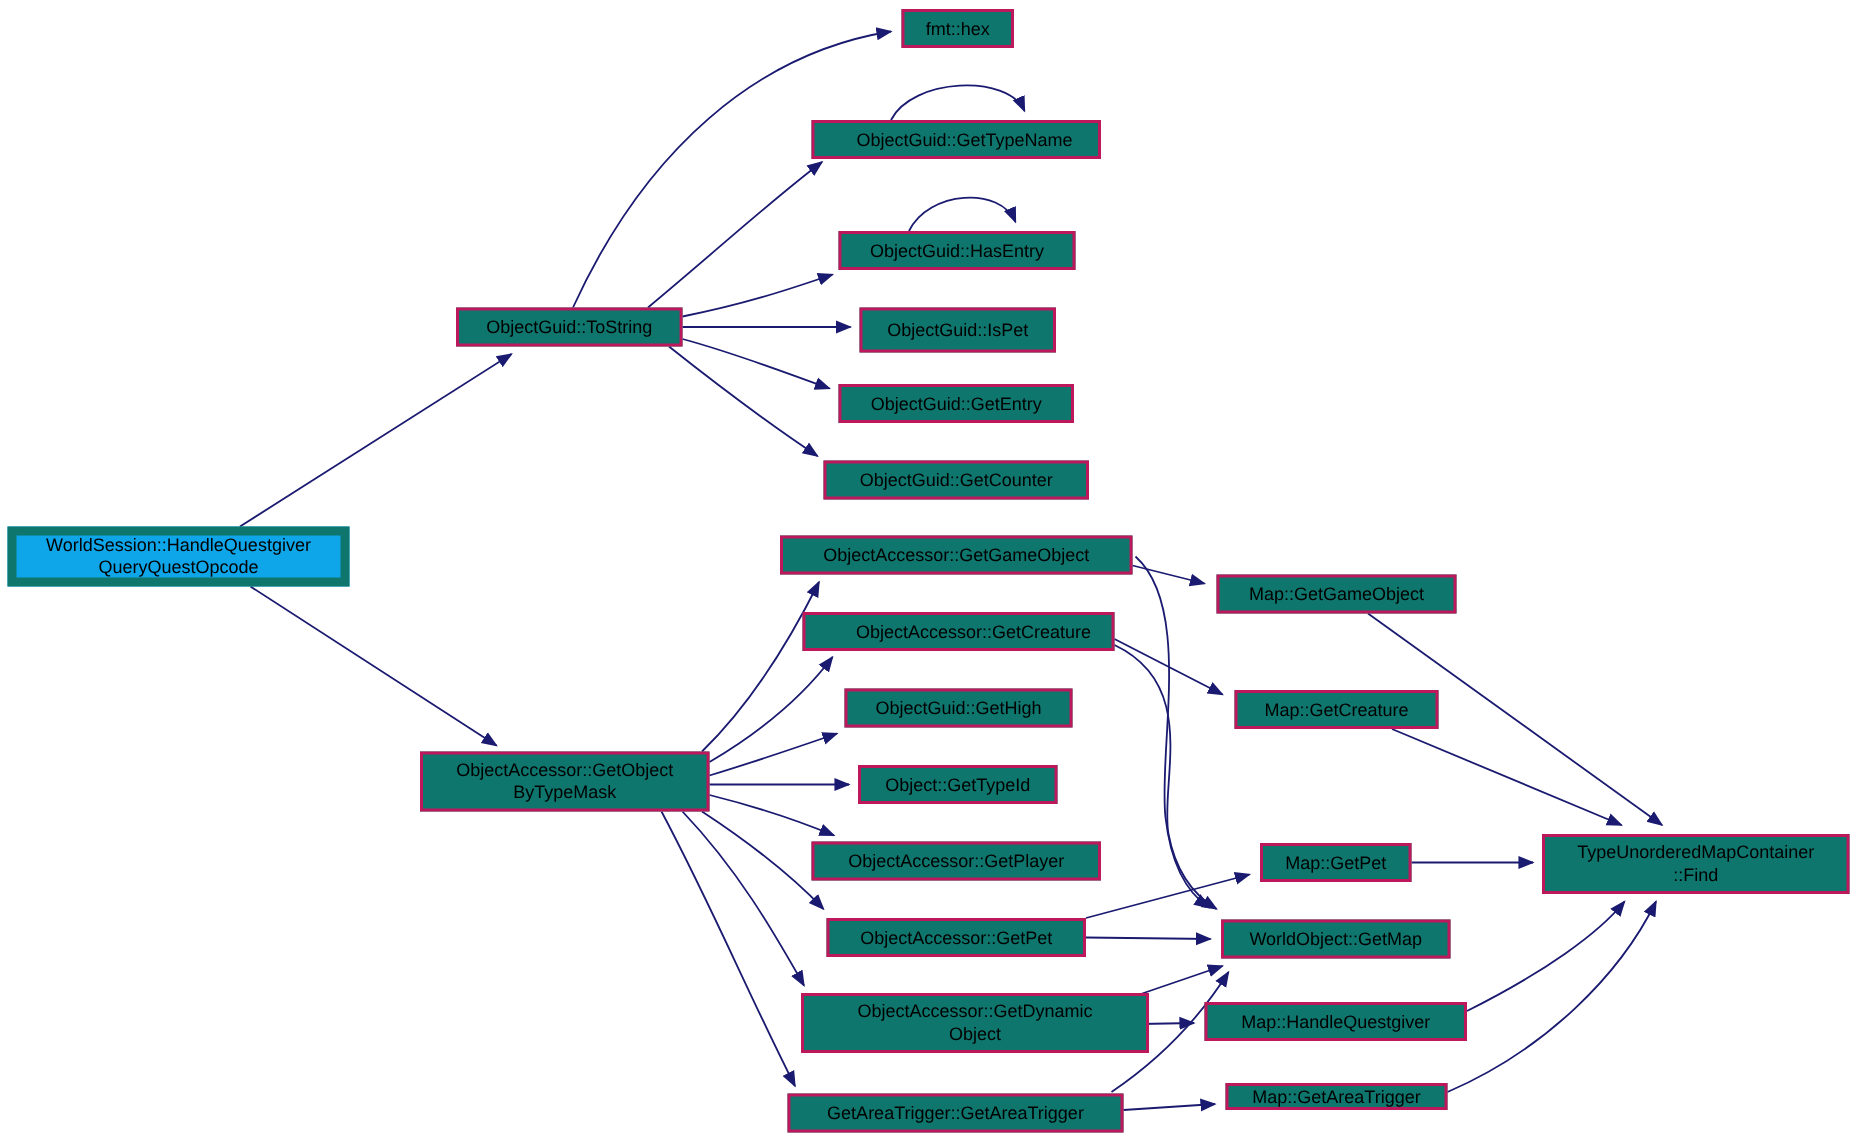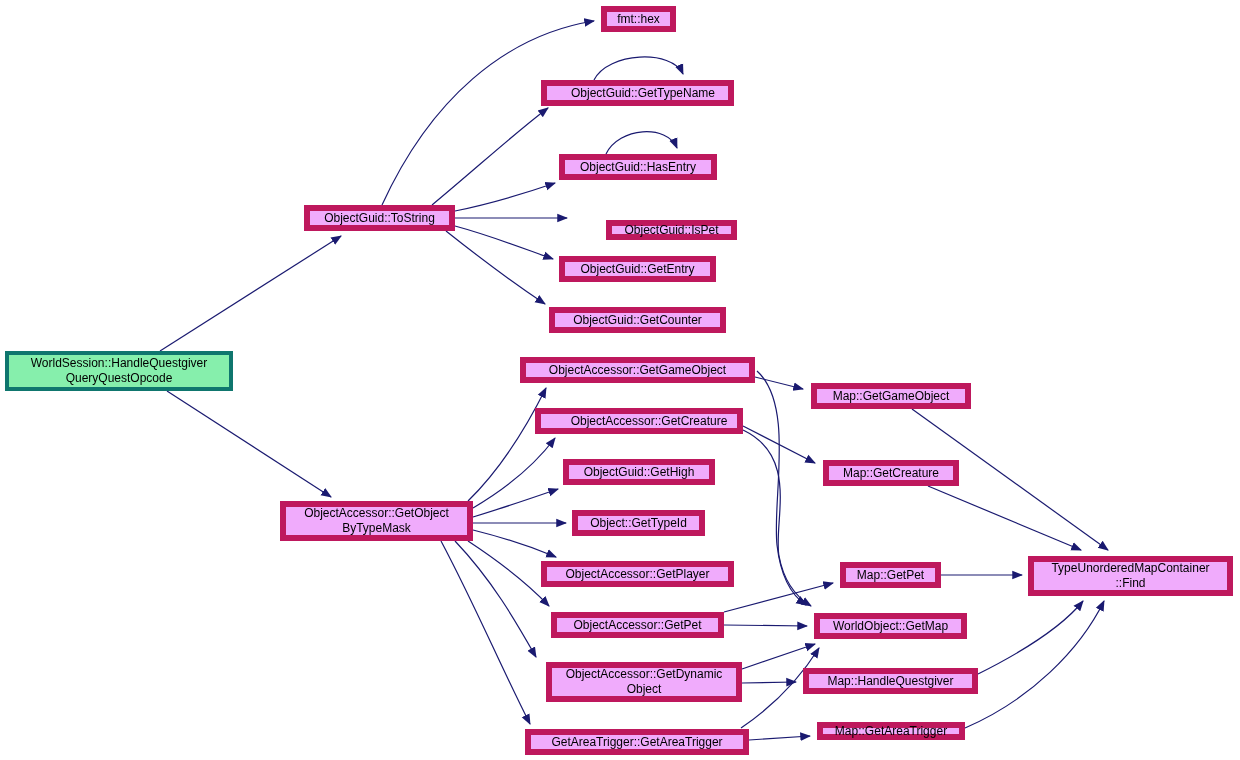--- a/index.html
+++ b/index.html
@@ -7,31 +7,31 @@
     position:relative;
     width:1240px;height:760px;
     background:#ffffff;
     font-family:"Liberation Sans", sans-serif;
     overflow:hidden;
   }
   .edges{position:absolute;left:0;top:0;width:1240px;height:760px;}
   .node{
     position:absolute;
     box-sizing:border-box;
-    background:#f0abfc;
-    border:6px solid #be185d;
+    background:#0f766e;
+    border:2px solid #be185d;
     display:flex;align-items:center;justify-content:center;
     text-align:center;
     font-size:12px;line-height:1.25;color:#000000;
     white-space:pre-line;
     cursor:pointer;
   }
   .node.root{
-    background:#86efac;
-    border:4px solid #0f766e;
+    background:#0ea5e9;
+    border:6px solid #0f766e;
     cursor:default;
   }
 </style>
 </head>
 <body>
 
 <div class="canvas">
   <svg class="edges" id="edges-svg" width="1240" height="760" viewBox="0 0 1240 760" xmlns="http://www.w3.org/2000/svg">
       <defs>
         <marker id="arrow" viewBox="0 0 10 10" refX="9" refY="5" markerWidth="9" markerHeight="9" orient="auto">
@@ -72,32 +72,32 @@
       <path d="M 978,674 C 1030,648 1066,622 1083,601" fill="none" stroke="#1a1a70" stroke-width="1.2" marker-end="url(#arrow)"></path>
       <path d="M 965,728 C 1030,700 1080,650 1104,601" fill="none" stroke="#1a1a70" stroke-width="1.2" marker-end="url(#arrow)"></path>
     </svg>
   <div id="nodes-layer">
       <div class="node root" style="left: 5px; top: 351px; width: 228px; height: 40px;">WorldSession::HandleQuestgiver
 QueryQuestOpcode</div>
       <div class="node" style="left: 304px; top: 205px; width: 151px; height: 26px;">ObjectGuid::ToString</div>
       <div class="node" style="left: 601px; top: 6px; width: 75px; height: 26px;">fmt::hex</div>
       <div class="node" style="left: 541px; top: 80px; width: 193px; height: 26px; padding-left: 11px;">ObjectGuid::GetTypeName</div>
       <div class="node" style="left: 559px; top: 154px; width: 158px; height: 26px;">ObjectGuid::HasEntry</div>
-      <div class="node" style="left: 606px; top: 205px; width: 131px; height: 20px; margin-top: 15px;">ObjectGuid::IsPet</div>
+      <div class="node" style="left: 573px; top: 205px; width: 131px; height: 30px;">ObjectGuid::IsPet</div>
       <div class="node" style="left: 559px; top: 256px; width: 157px; height: 26px;">ObjectGuid::GetEntry</div>
       <div class="node" style="left: 549px; top: 307px; width: 177px; height: 26px;">ObjectGuid::GetCounter</div>
       <div class="node" style="left: 280px; top: 501px; width: 193px; height: 40px;">ObjectAccessor::GetObject
 ByTypeMask</div>
       <div class="node" style="left: 520px; top: 357px; width: 235px; height: 26px;">ObjectAccessor::GetGameObject</div>
       <div class="node" style="left: 535px; top: 408px; width: 208px; height: 26px; padding-left: 20px;">ObjectAccessor::GetCreature</div>
       <div class="node" style="left: 563px; top: 459px; width: 152px; height: 26px;">ObjectGuid::GetHigh</div>
       <div class="node" style="left: 572px; top: 510px; width: 133px; height: 26px;">Object::GetTypeId</div>
       <div class="node" style="left: 541px; top: 561px; width: 193px; height: 26px;">ObjectAccessor::GetPlayer</div>
       <div class="node" style="left: 551px; top: 612px; width: 173px; height: 26px;">ObjectAccessor::GetPet</div>
-      <div class="node" style="left: 546px; top: 662px; width: 196px; height: 40px;">ObjectAccessor::GetDynamic
+      <div class="node" style="left: 534px; top: 662px; width: 232px; height: 40px;">ObjectAccessor::GetDynamic
 Object</div>
       <div class="node" style="left: 525px; top: 729px; width: 224px; height: 26px;">GetAreaTrigger::GetAreaTrigger</div>
       <div class="node" style="left: 811px; top: 383px; width: 160px; height: 26px;">Map::GetGameObject</div>
       <div class="node" style="left: 823px; top: 460px; width: 136px; height: 26px;">Map::GetCreature</div>
       <div class="node" style="left: 840px; top: 562px; width: 101px; height: 26px;">Map::GetPet</div>
       <div class="node" style="left: 814px; top: 613px; width: 153px; height: 26px;">WorldObject::GetMap</div>
       <div class="node" style="left: 803px; top: 668px; width: 175px; height: 26px;">Map::HandleQuestgiver</div>
       <div class="node" style="left: 817px; top: 722px; width: 148px; height: 18px;">Map::GetAreaTrigger</div>
       <div class="node" style="left: 1028px; top: 556px; width: 205px; height: 40px;">TypeUnorderedMapContainer
 ::Find</div>

